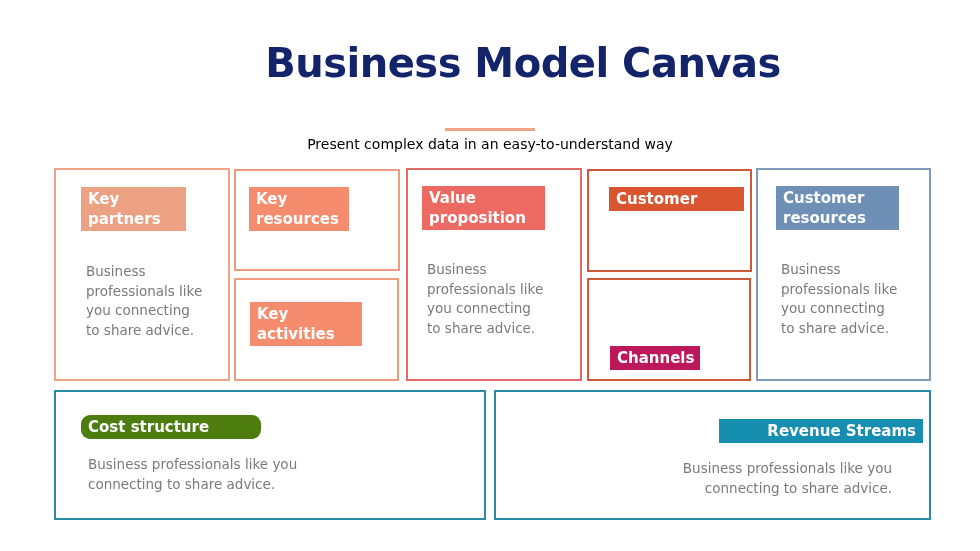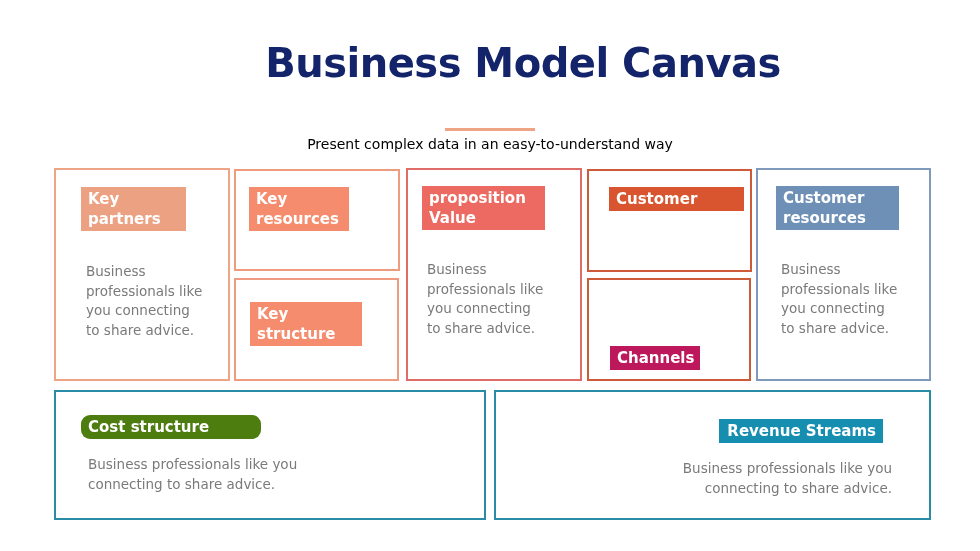--- a/index.html
+++ b/index.html
@@ -63,28 +63,28 @@
 <div class="box" id="ka">
   <div class="label" style="left:13px; top:16px; width:100px; background:#f58c6d;">
     <div>Key</div>
     <div>resources</div>
   </div>
 </div>
 
 <div class="box" id="kr">
   <div class="label" style="left:14px; top:22px; width:112px; background:#f58c6d;">
     <div>Key</div>
-    <div>structure</div>
+    <div>activities</div>
   </div>
 </div>
 
 <div class="box" id="vp">
   <div class="label" style="left:14px; top:16px; width:123px; background:#ec6a61;">
+    <div>Value</div>
     <div>proposition</div>
-    <div>Value</div>
   </div>
   <div class="desc" style="left:19px; top:90px;">
     <div>Business</div>
     <div>professionals like</div>
     <div>you connecting</div>
     <div>to share advice.</div>
   </div>
 </div>
 
 <div class="box" id="cr">
@@ -116,20 +116,20 @@
   <div class="label" style="left:25px; top:23px; width:180px; background:#4d7c0f;border-radius:9px;">
     <div>Cost structure</div>
   </div>
   <div class="desc" style="left:32px; top:63px;">
     <div>Business professionals like you</div>
     <div>connecting to share advice.</div>
   </div>
 </div>
 
 <div class="box" id="rev">
-  <div class="label" style="left:223px; top:27px; width:164px; background:#168eb0; text-align:right;">
+  <div class="label" style="left:223px; top:27px; width:204px; background:#168eb0; text-align:right;">
     <div>Revenue Streams</div>
   </div>
   <div class="desc" style="right:37px; top:67px; text-align:right;">
     <div>Business professionals like you</div>
     <div>connecting to share advice.</div>
   </div>
 </div>
 
 </body></html>

